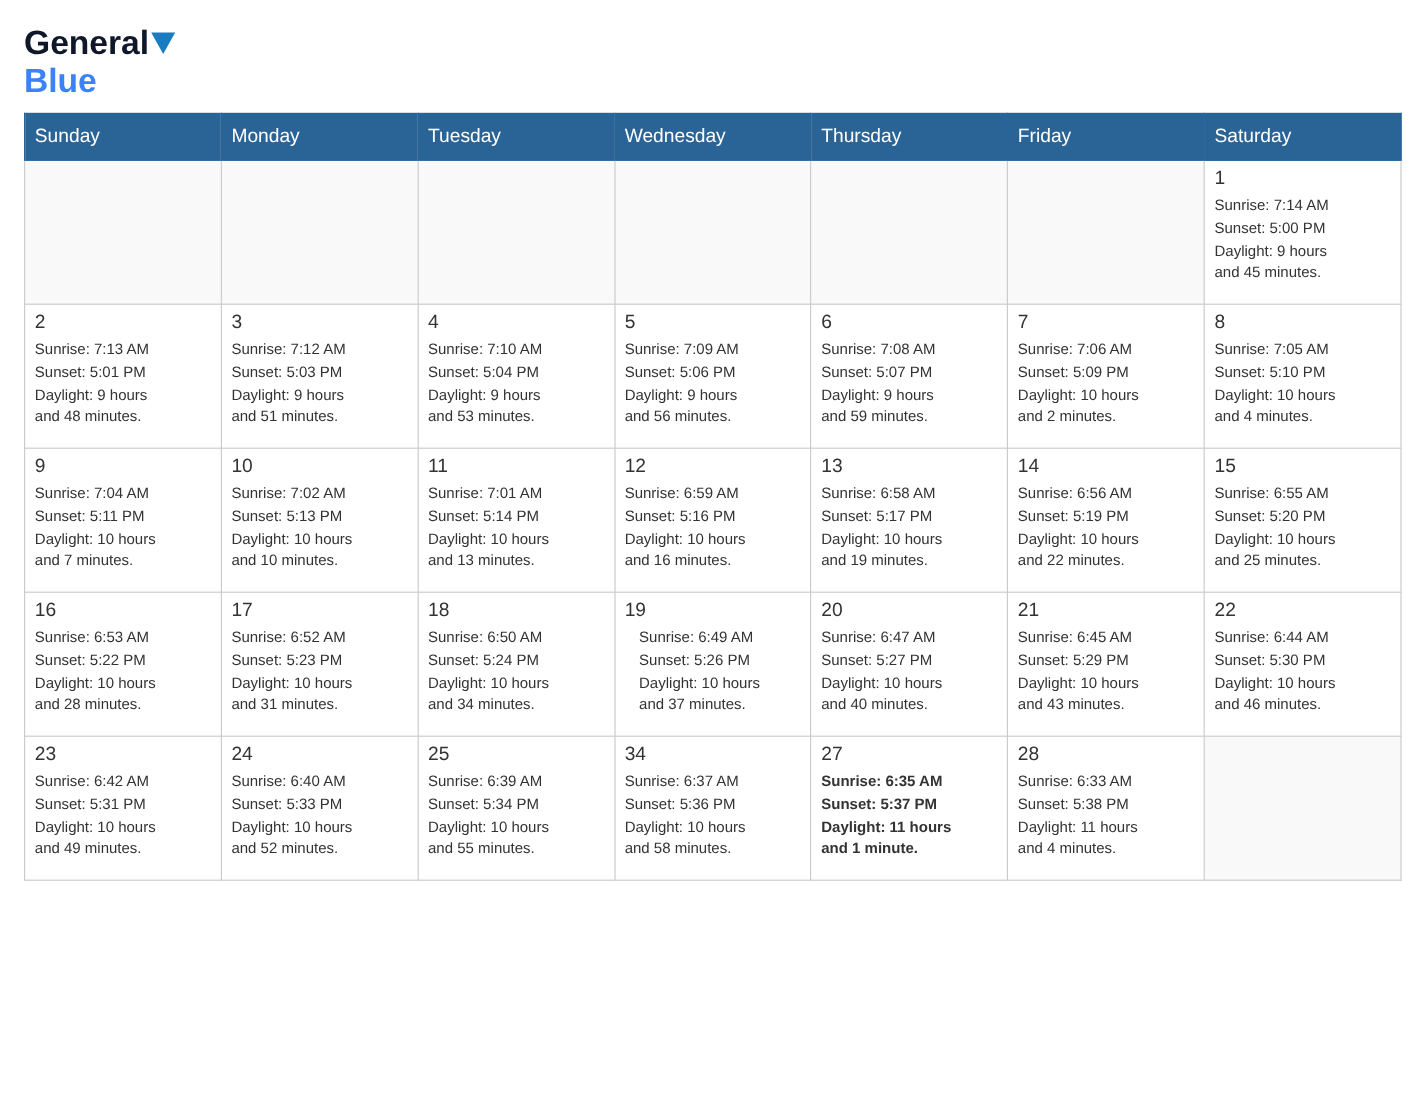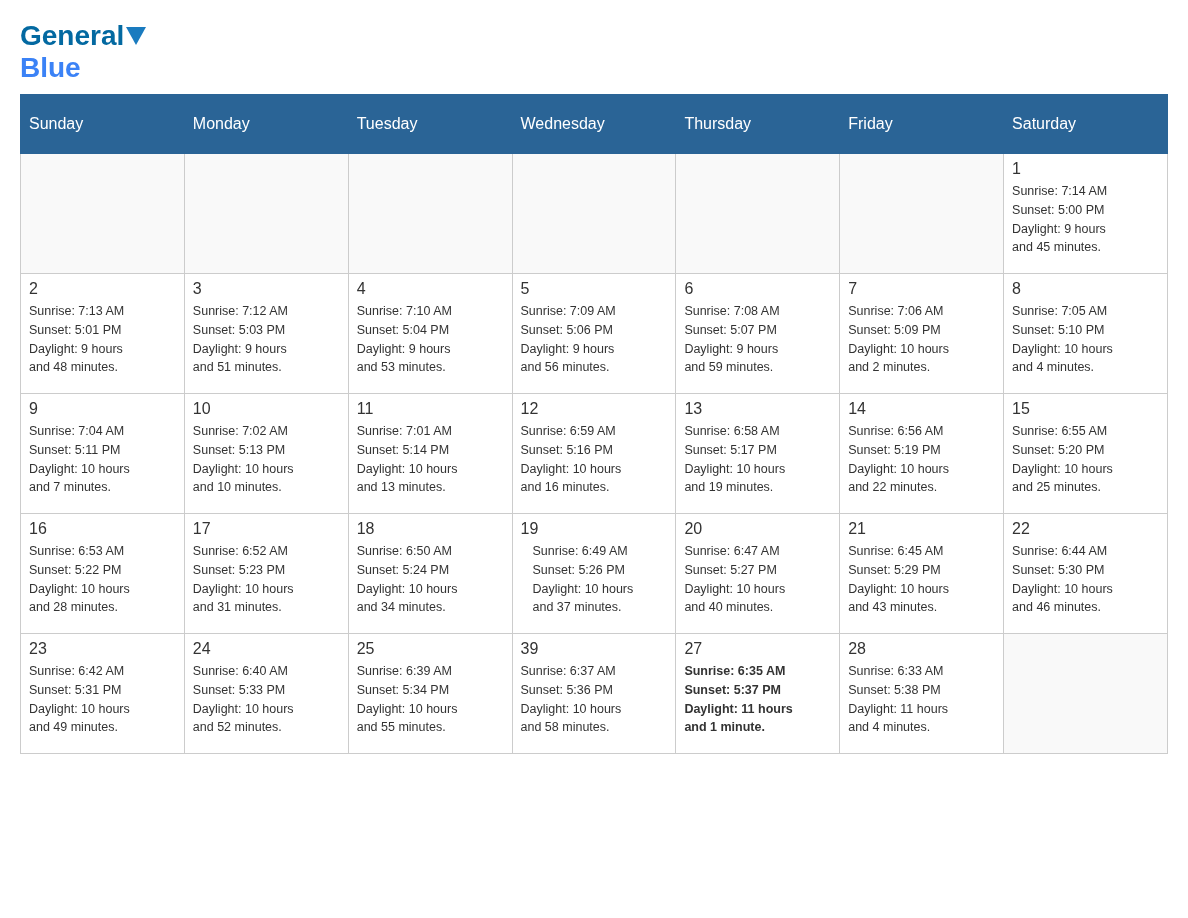--- a/index.html
+++ b/index.html
@@ -22,21 +22,21 @@
       align-items: flex-start;
     }
     .logo-text {
       display: flex;
       align-items: center;
       font-size: 28px;
       font-weight: bold;
       color: #333;
     }
     .logo-general {
-      color: #0369a1;
+      color: #0f172a;
     }
     .logo-triangle {
       display: inline-block;
       width: 0;
       height: 0;
       border-left: 10px solid transparent;
       border-right: 10px solid transparent;
       border-top: 18px solid #1a7bbf;
       margin: 0 2px;
       vertical-align: middle;
@@ -61,21 +61,21 @@
       margin-top: 4px;
     }
     .calendar-table {
       width: 100%;
       border-collapse: collapse;
       table-layout: fixed;
     }
     .calendar-table thead tr th {
       background-color: #2a6496;
       color: #fff;
-      padding: 20px 8px;
+      padding: 10px 8px;
       font-size: 16px;
       font-weight: normal;
       text-align: left;
       border: 1px solid #2a6496;
     }
     .calendar-table tbody tr td {
       border: 1px solid #ccc;
       vertical-align: top;
       padding: 6px 8px;
       font-size: 13px;
@@ -317,21 +317,21 @@
 and 52 minutes.</div>
         </td>
         <td>
           <span class="day-number">25</span>
           <div class="day-info" style="white-space: pre-line;">Sunrise: 6:39 AM
 Sunset: 5:34 PM
 Daylight: 10 hours
 and 55 minutes.</div>
         </td>
         <td>
-          <span class="day-number">39</span>
+          <span class="day-number">34</span>
           <div class="day-info" style="white-space: pre-line;">Sunrise: 6:37 AM
 Sunset: 5:36 PM
 Daylight: 10 hours
 and 58 minutes.</div>
         </td>
         <td>
           <span class="day-number">27</span>
           <div class="day-info" style="white-space: pre-line; font-weight: bold;">Sunrise: 6:35 AM
 Sunset: 5:37 PM
 Daylight: 11 hours

